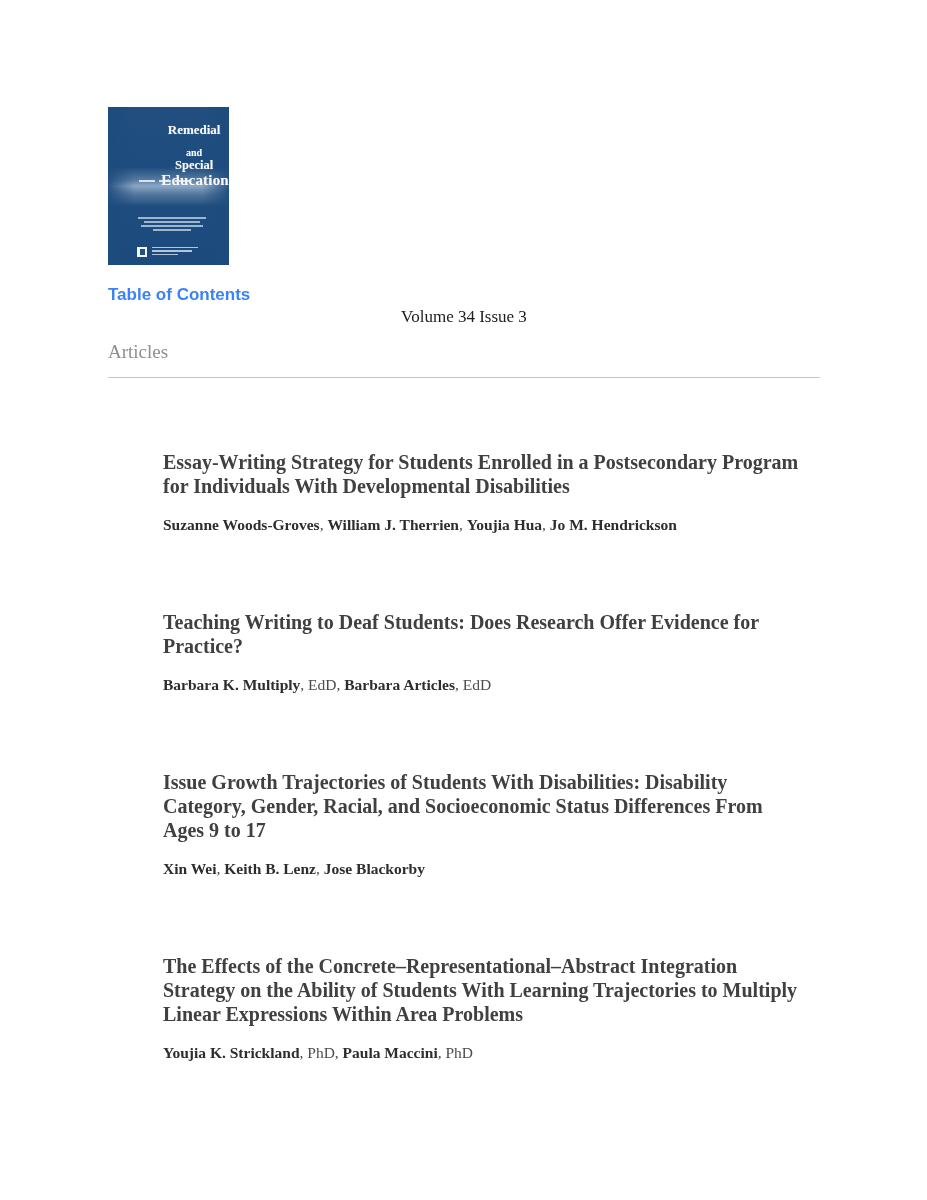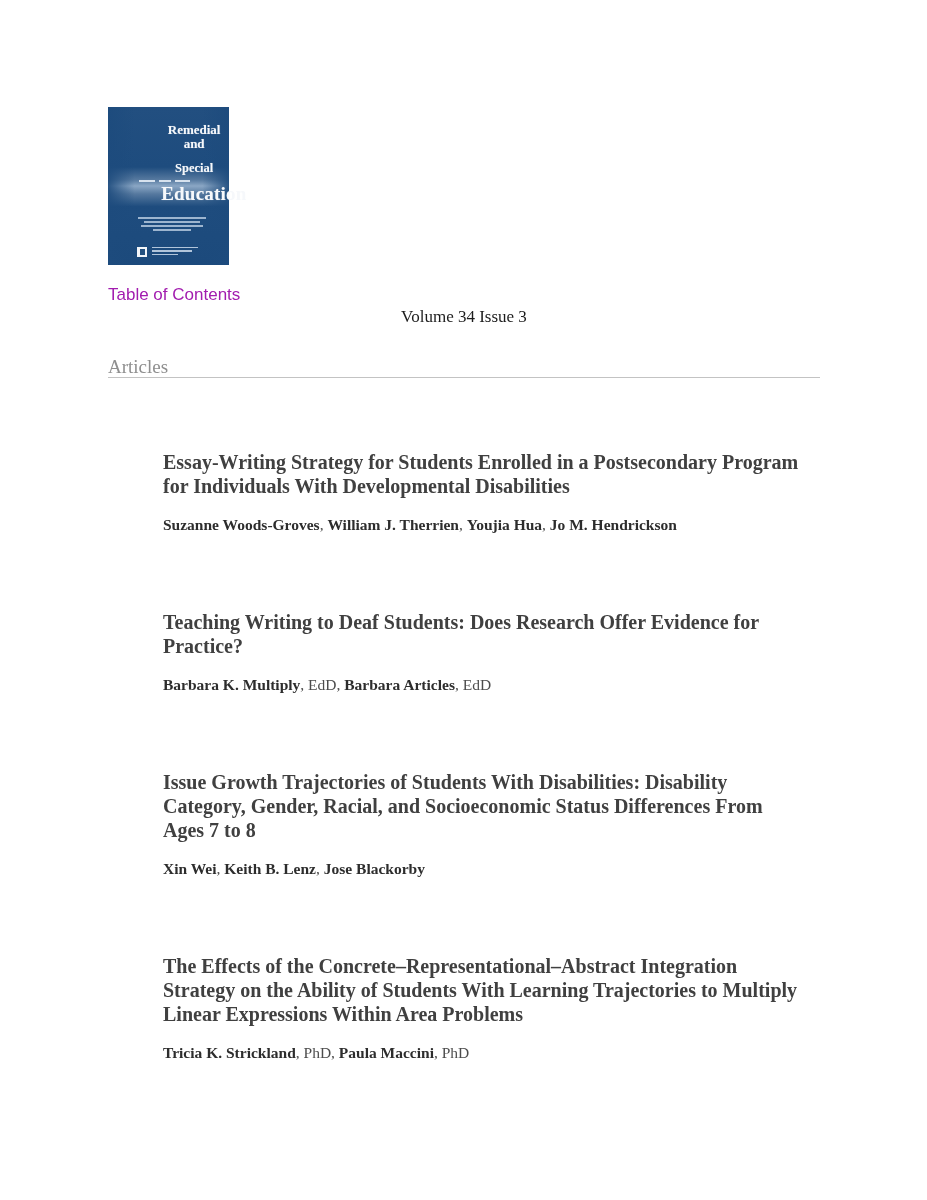--- a/index.html
+++ b/index.html
@@ -26,23 +26,23 @@
   .cover-title {
     position: absolute;
     left: 44%; right: 2px; top: 16px;
     text-align: center;
     color: #f6f8fb;
     font-weight: bold;
     line-height: 1.0;
     text-shadow: 0 0 1px rgba(255,255,255,0.4);
   }
   .cover-title .l1 { font-size: 13px; display: block; }
-  .cover-title .l2 { font-size: 13px;  display: block; margin-top: 1px; }
-  .cover-title .l3 { font-size: 12.5px; display: block; margin-top: 12px; }
-  .cover-title .l4 { font-size: 19px; display: block; margin-top: 9px; letter-spacing: 0.2px; }
+  .cover-title .l2 { font-size: 10px;  display: block; margin-top: 12px; }
+  .cover-title .l3 { font-size: 12.5px; display: block; margin-top: 1px; }
+  .cover-title .l4 { font-size: 15px; display: block; margin-top: 1px; letter-spacing: 0.2px; }
   .cover-bandtext {
     position: absolute; top: 73px; left: 18%; width: 58%;
     display: flex; gap: 4px; justify-content: center;
   }
   .cover-bandtext i { display: block; height: 2px; background: rgba(235,242,250,0.85); }
   .cover-bandtext i:nth-child(1){ width: 16px; }
   .cover-bandtext i:nth-child(2){ width: 12px; }
   .cover-bandtext i:nth-child(3){ width: 15px; }
   .cover-blurb {
     position: absolute; top: 110px; left: 12%; width: 82%;
@@ -63,29 +63,29 @@
   .cover-logo-box b { width: 5px; height: 6px; background: #23507f; display:block; }
   .cover-logo-lines i { display: block; height: 1.5px; background: rgba(215,227,242,0.8); margin-bottom: 2px; }
   .cover-logo-lines i:nth-child(1){ width: 46px; }
   .cover-logo-lines i:nth-child(2){ width: 40px; }
   .cover-logo-lines i:nth-child(3){ width: 26px; }
 
   
   .toc-label {
     position: absolute; left: 108px; top: 285px;
     font-family: "Liberation Sans", sans-serif;
-    font-size: 17px; color: #a21caf;
+    font-size: 17px; color: #3b82f6; font-weight: bold;
   }
   .issue-label {
     position: absolute; left: 108px; top: 307px; width: 712px;
     text-align: center;
     font-size: 17px; color: #1c1c1c;
   }
   .section-header {
-    position: absolute; left: 108px; top: 356px;
+    position: absolute; left: 108px; top: 341px;
     font-size: 19px; color: #8f8f8f;
     font-weight: normal;
   }
   .section-rule {
     position: absolute; left: 108px; top: 377px; width: 712px; height: 0;
     border-top: 1px solid #c3c3c3;
   }
 
   
   .article-list {
@@ -153,23 +153,23 @@
       <a class="article-title"><span>Essay-Writing Strategy for Students Enrolled in a Postsecondary Program</span><br><span>for Individuals With Developmental Disabilities</span></a>
       <div class="article-authors"><span class="author-name">Suzanne Woods-Groves</span><span class="author-sep">, </span><span class="author-name">William J. Therrien</span><span class="author-sep">, </span><span class="author-name">Youjia Hua</span><span class="author-sep">, </span><span class="author-name">Jo M. Hendrickson</span></div>
     </div>
 
     <div class="article">
       <a class="article-title"><span>Teaching Writing to Deaf Students: Does Research Offer Evidence for</span><br><span>Practice?</span></a>
       <div class="article-authors"><span class="author-name">Barbara K. Multiply</span><span class="author-suffix">, EdD</span><span class="author-sep">, </span><span class="author-name">Barbara Articles</span><span class="author-suffix">, EdD</span></div>
     </div>
 
     <div class="article">
-      <a class="article-title"><span>Issue Growth Trajectories of Students With Disabilities: Disability</span><br><span>Category, Gender, Racial, and Socioeconomic Status Differences From</span><br><span>Ages 7 to 8</span></a>
+      <a class="article-title"><span>Issue Growth Trajectories of Students With Disabilities: Disability</span><br><span>Category, Gender, Racial, and Socioeconomic Status Differences From</span><br><span>Ages 9 to 17</span></a>
       <div class="article-authors"><span class="author-name">Xin Wei</span><span class="author-sep">, </span><span class="author-name">Keith B. Lenz</span><span class="author-sep">, </span><span class="author-name">Jose Blackorby</span></div>
     </div>
 
     <div class="article">
       <a class="article-title"><span>The Effects of the Concrete–Representational–Abstract Integration</span><br><span>Strategy on the Ability of Students With Learning Trajectories to Multiply</span><br><span>Linear Expressions Within Area Problems</span></a>
-      <div class="article-authors"><span class="author-name">Tricia K. Strickland</span><span class="author-suffix">, PhD</span><span class="author-sep">, </span><span class="author-name">Paula Maccini</span><span class="author-suffix">, PhD</span></div>
+      <div class="article-authors"><span class="author-name">Youjia K. Strickland</span><span class="author-suffix">, PhD</span><span class="author-sep">, </span><span class="author-name">Paula Maccini</span><span class="author-suffix">, PhD</span></div>
     </div>
   </div>
 
 </div>
 
 </body></html>

